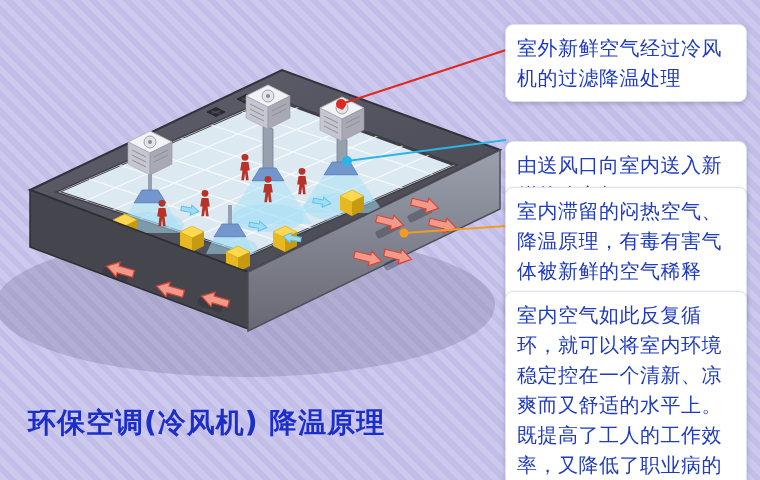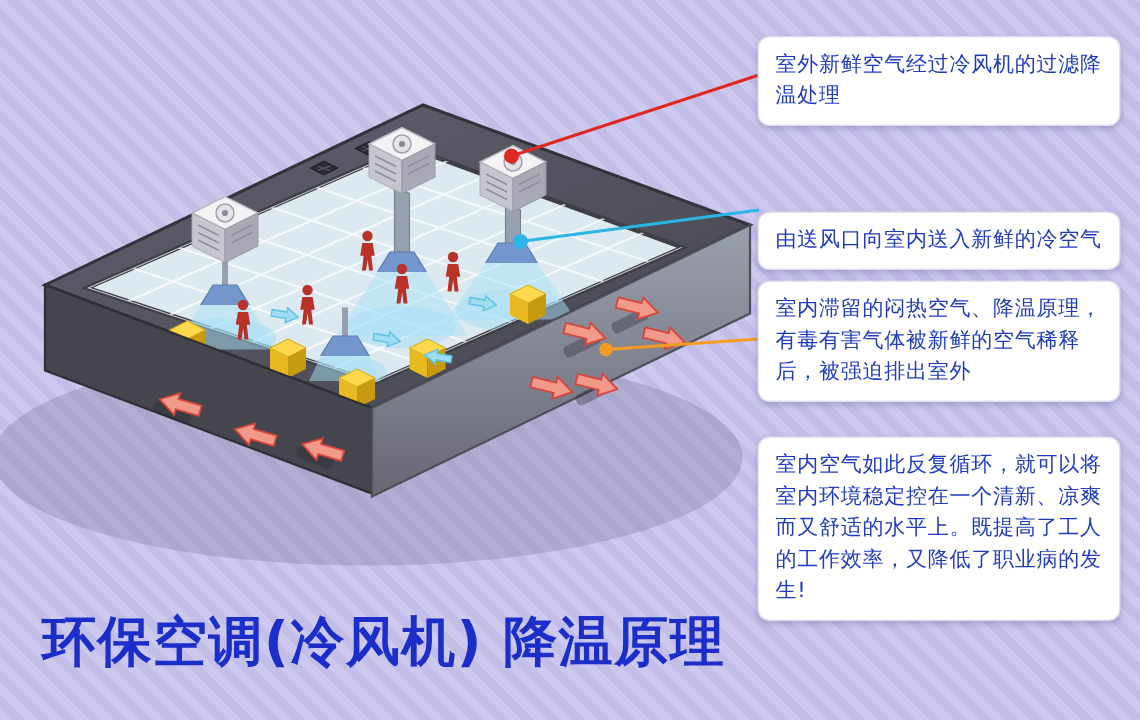--- a/index.html
+++ b/index.html
@@ -6,31 +6,31 @@
   .page {
     position:relative; width:760px; height:480px; overflow:hidden;
     background: repeating-linear-gradient(45deg, #cdc9ee 0 6px, #c3bee8 6px 12px);
     font-family: "DejaVu Sans", "Liberation Sans", sans-serif;
   }
   .scene { position:absolute; left:0; top:0; width:760px; height:480px; }
   .callout {
     position:absolute; left:505px; width:218px;
     background:#ffffff; border:1px solid #e1e0f0; border-radius:8px;
     padding:8px 11px; color:#1f3bbf;
-    font-size:14px; line-height:1.5; letter-spacing:0.5px;
+    font-size:20px; line-height:1.5; letter-spacing:0.5px;
     box-shadow:0 2px 4px rgba(70,70,130,0.28);
     z-index:2;
   }
   .callout-1 { top:24px; }
   .callout-2 { top:112px;margin-top:29px; }
   .callout-3 { top:187px; }
   .callout-4 { top:291px; }
   .title {
     position:absolute; left:28px; top:404px; margin:0;
-    font-size:36px; font-weight:bold; letter-spacing:1px;
+    font-size:28px; font-weight:bold; letter-spacing:1px;
     color:#1b2ec9; z-index:2;
   }
 </style>
 </head>
 <body>
 
 <div class="page">
 
   <svg class="scene" viewBox="0 0 760 480">
     <defs>

